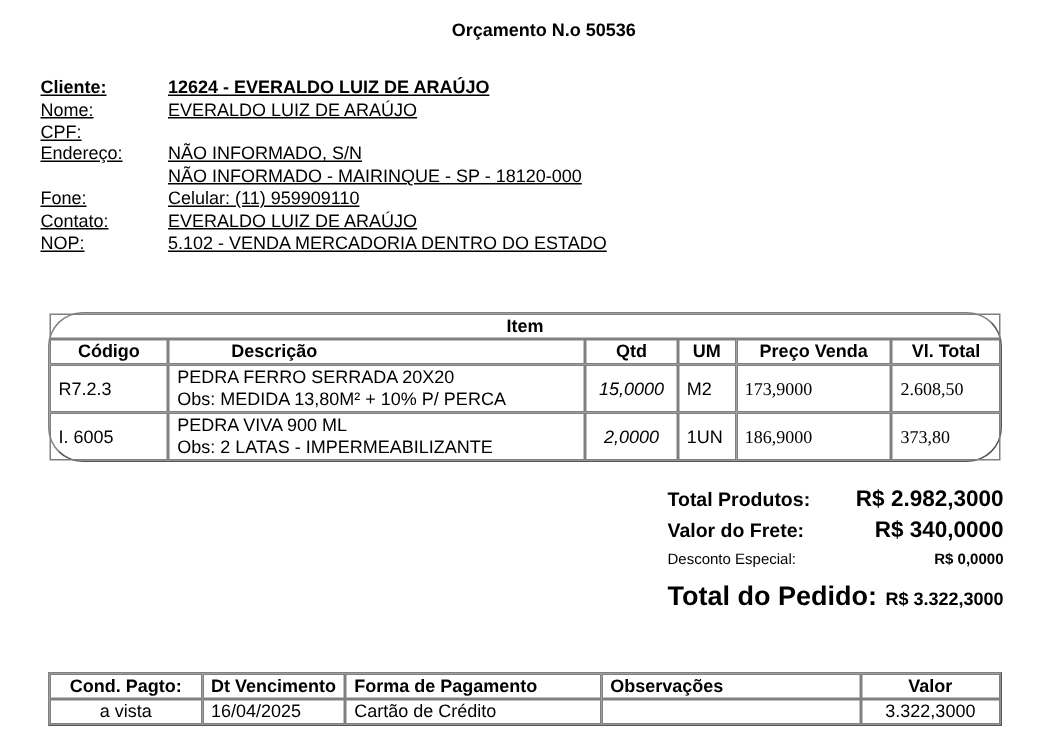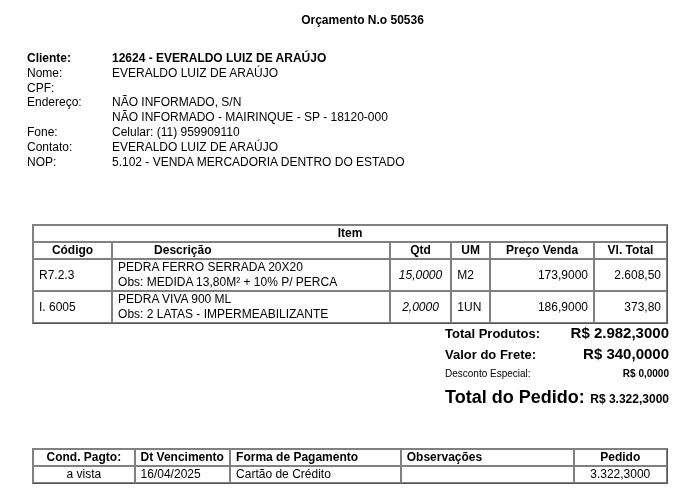--- a/index.html
+++ b/index.html
@@ -7,40 +7,40 @@
     width: 693px; height: 495px; position: relative; overflow: hidden;
     font-family: "Liberation Sans", sans-serif; font-size: 12px; color: #000;
   }
   .title {
     position: absolute; left: 0; top: 13px; width: 725px; text-align: center;
     font-weight: bold; font-size: 12px;
   }
   .client {
     position: absolute; left: 27px; top: 51px;
   }
-  .client .row { display: flex; height: 14.8px; line-height: 14.8px; }
+  .client .row { display: flex; height: 14.8px; line-height: 14.8px; text-decoration: underline; }
   .client .lbl { width: 85px; }
   .client .val { }
   .bold { font-weight: bold; }
 
   table.grid {
     position: absolute; border-collapse: separate; border-spacing: 0;
     border: 1px solid #808080; border-right-color: #555; border-bottom-color: #555;
   }
   table.grid td, table.grid th {
     border: 1px solid #808080; padding: 0 5px; font-size: 12px;
   }
   table.grid th { font-weight: bold; }
 
-  #items { left: 32px; top: 224px; width: 636px; }
+  #items { left: 32px; top: 208px; width: 636px; border-radius: 23px; }
   #items th { height: 15px; line-height: 15px; text-align: center; }
   #items th.left { text-align: left; padding-left: 41px; }
   #items td { height: 30px; line-height: 15px; vertical-align: middle; }
   #items .c { text-align: center; font-style: italic; }
-  #items .r { text-align: right; }
+  #items .r { text-align: left; font-family: Liberation Serif, serif; }
 
   .totals { position: absolute; left: 445px; top: 322px; width: 224px; }
   .totals .trow { display: flex; justify-content: space-between; align-items: baseline; }
   .totals .tl { }
   .totals .tv { text-align: right; }
   .t1 { height: 21px; font-weight: bold; font-size: 13px; line-height: 21px; }
   .t1 .tv { font-size: 15px; }
   .t3 { height: 20px; font-size: 10px; line-height: 20px; }
   .t3 .tv { font-weight: bold; }
   .t4 { height: 26px; font-size: 18px; font-weight: bold; line-height: 26px; }
@@ -149,21 +149,21 @@
   </div>
 </div>
 
 <table id="pay" class="grid">
   <tbody>
       <tr>
     <th style="width:88px">Cond. Pagto:</th>
     <th class="left" style="width:82px">Dt Vencimento</th>
     <th class="left" style="width:156px">Forma de Pagamento</th>
     <th class="left" style="width:158px">Observações</th>
-    <th style="width:80px">Pedido</th>
+    <th style="width:80px">Valor</th>
   </tr>
   <tr>
     <td class="c">a vista</td>
     <td>16/04/2025</td>
     <td>Cartão de Crédito</td>
     <td></td>
     <td class="c">3.322,3000</td>
   </tr>
 </tbody>
   </table>

